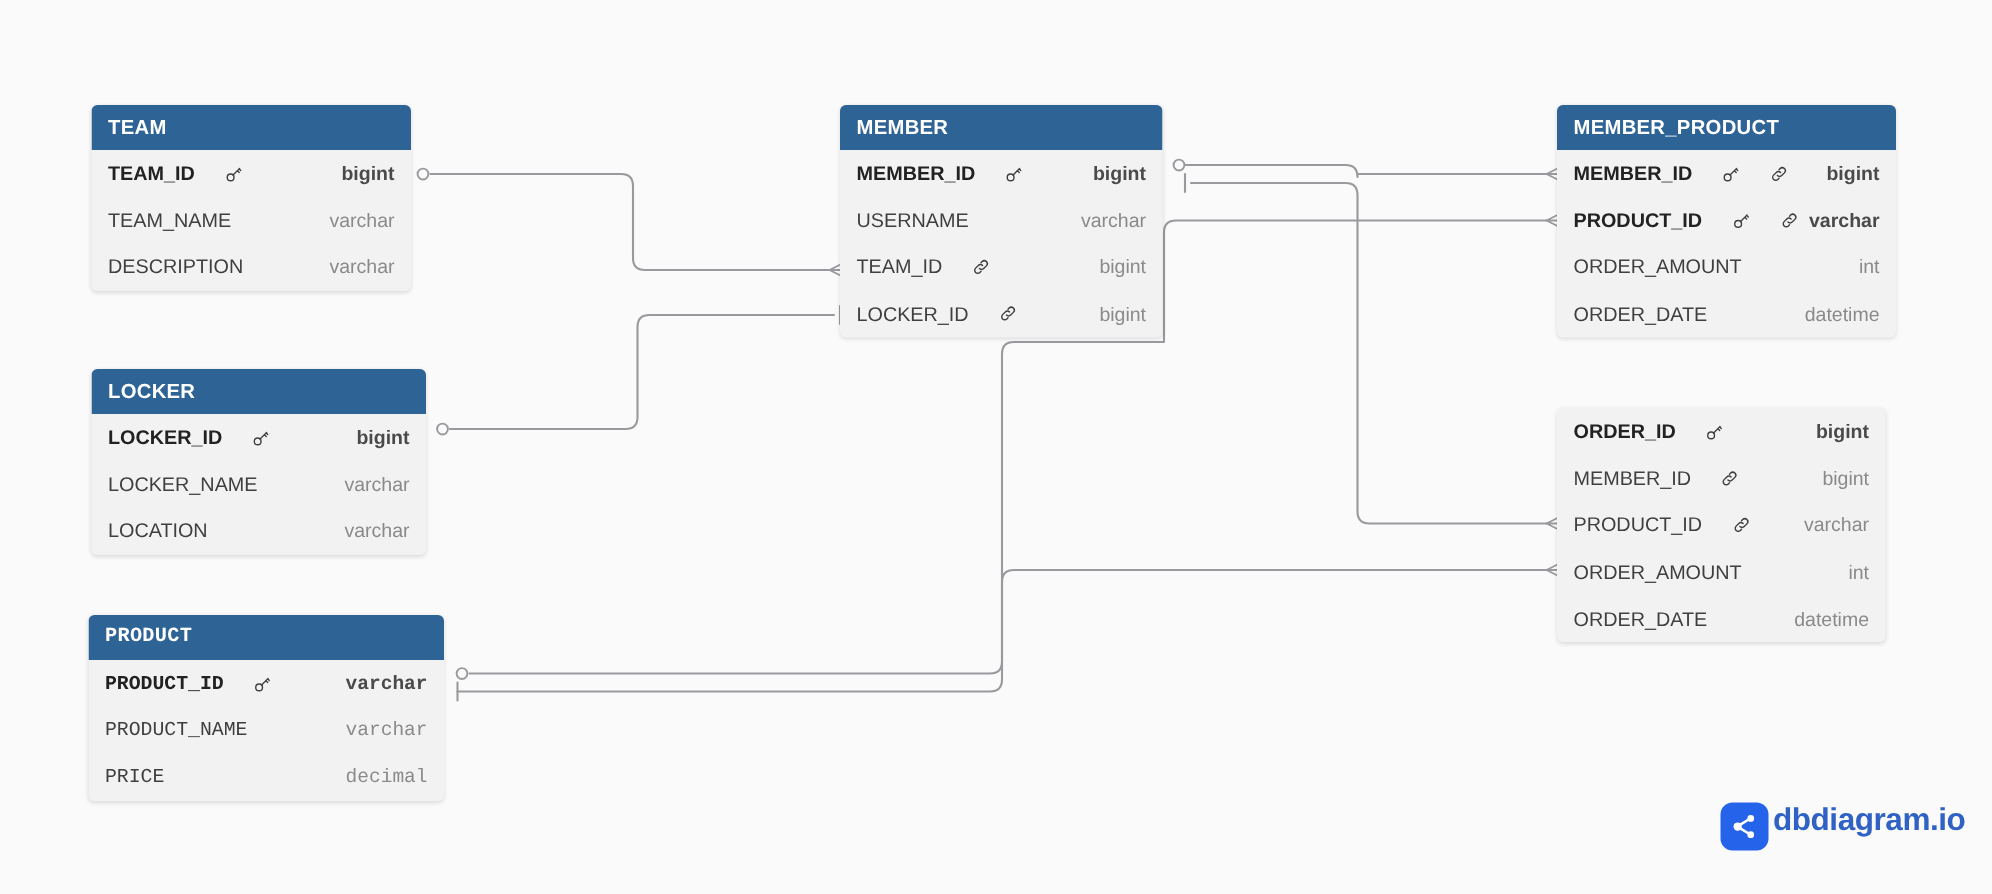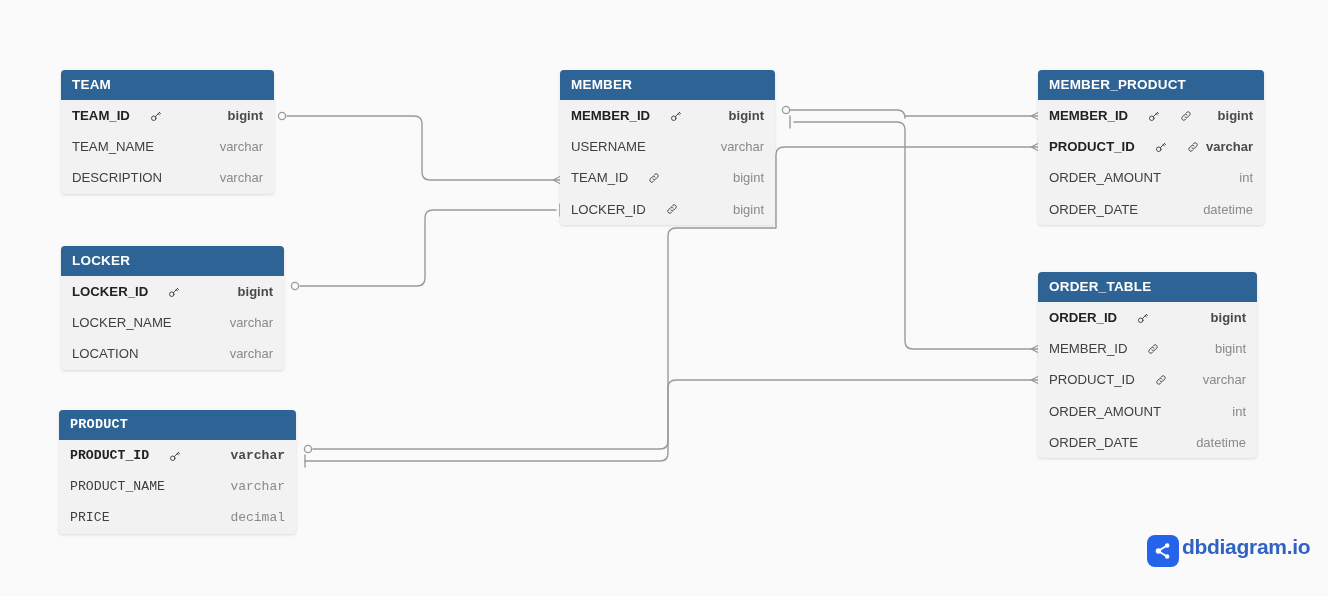--- a/index.html
+++ b/index.html
@@ -324,21 +324,20 @@
           <span class="field-type">int</span>
         </div>
         <div class="field-row">
           <div class="field-name">
             <span>ORDER_DATE</span>
           </div>
           <span class="field-type">datetime</span>
         </div>
       </div>
       <div class="table-card" style="left: 1038px; top: 272px; width: 219px;">
-        <div class="table-header">ORDER_TABLE</div>
         <div class="field-row pk">
           <div class="field-name">
             <span>ORDER_ID</span>
             <span class="icn">
               <svg width="12" height="12" viewBox="0 0 16 16" fill="none" stroke="#3f3f3f" stroke-width="1.25" stroke-linecap="round" stroke-linejoin="round">
                 <circle cx="5" cy="11" r="3"></circle>
                 <path d="M7.2 8.8 L13 3 M11 5 L12.6 6.6 M12.6 3.4 L14 4.8"></path>
               </svg>
             </span>
           </div>

